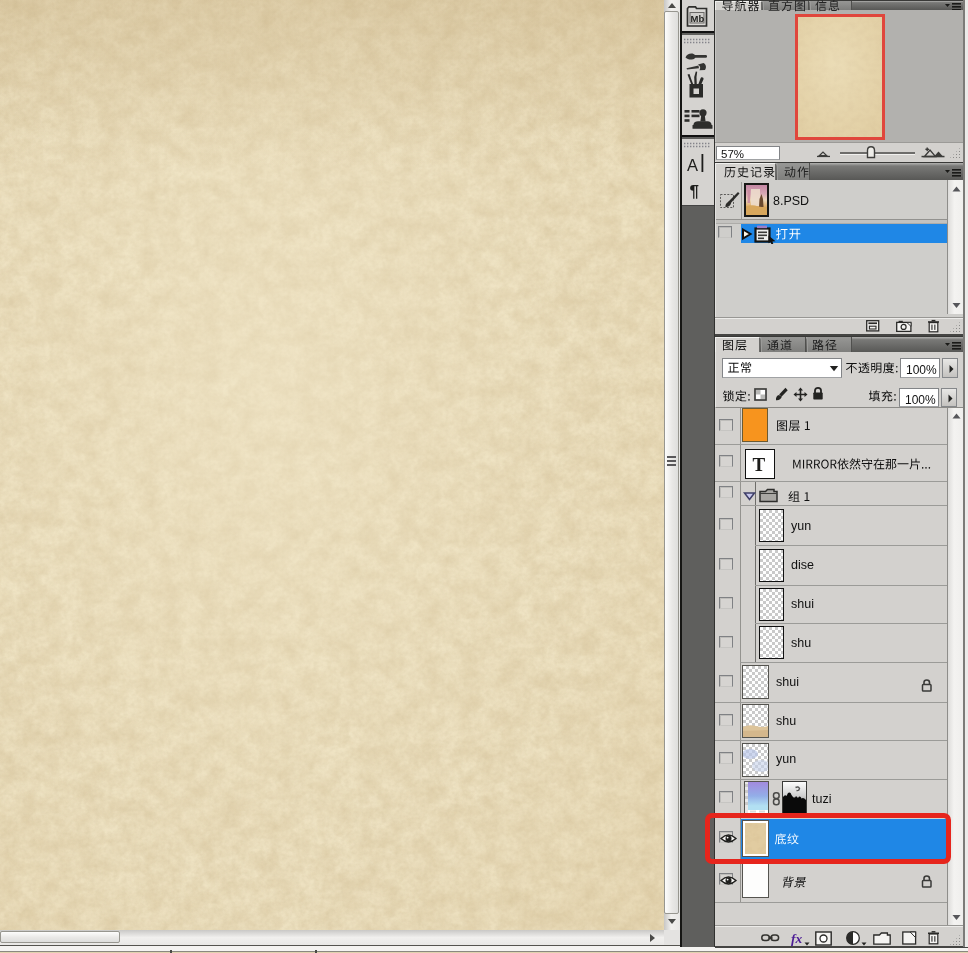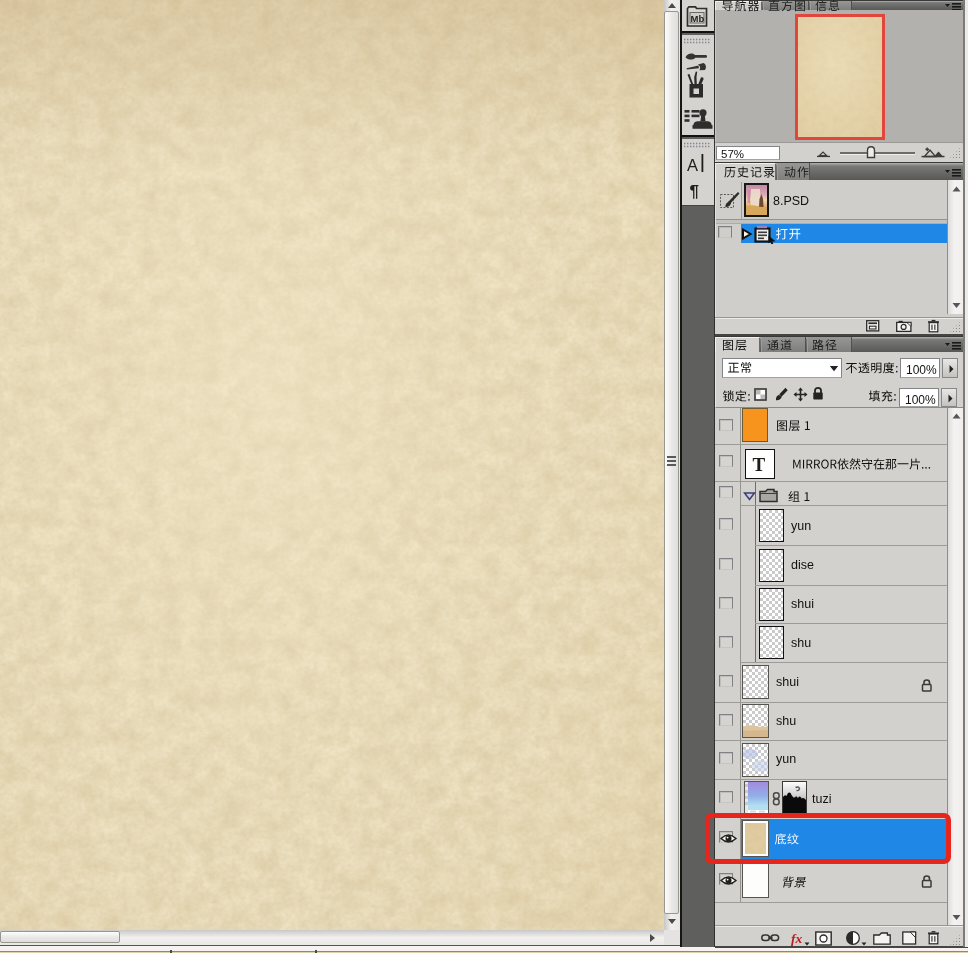--- a/index.html
+++ b/index.html
@@ -500,21 +500,21 @@
       </svg>
   </div>
 </div>
 
 <div class="abs" style="left:715px;top:925px;width:253px;height:22px;background:#d3d1ce;border-top:1px solid #989794;box-shadow:inset 0 1px 0 #ecebe9">
   <svg class="abs" style="left:46px;top:8px" width="19" height="8">
       <rect x="0.8" y="1" width="7.6" height="5.6" rx="2.8" fill="none" stroke="#33332f" stroke-width="1.5"></rect>
       <rect x="10" y="1" width="7.6" height="5.6" rx="2.8" fill="none" stroke="#33332f" stroke-width="1.5"></rect>
       <rect x="7.5" y="2.6" width="4" height="2.4" fill="#33332f"></rect>
     </svg>
-  <div class="txt" style="left:76px;top:6px;font-size:13.5px;font-weight:bold;font-style:italic;font-family:'Liberation Serif',serif;color:#b91c1c">fx</div>
+  <div class="txt" style="left:76px;top:6px;font-size:13.5px;font-weight:bold;font-style:italic;font-family:'Liberation Serif',serif;color:#4c1d95">fx</div>
   <svg class="abs" style="left:89px;top:16px" width="6" height="4">
       <path d="M0.5 0.5 L5.5 0.5 L3 3.5 Z" fill="#232321"></path>
     </svg>
   <svg class="abs" style="left:100px;top:5px" width="17" height="15">
       <rect x="0.8" y="1" width="15.4" height="13" fill="#f4f3f1" stroke="#2a2a28" stroke-width="1.4"></rect>
       <circle cx="8.5" cy="7.5" r="3.5" fill="#fff" stroke="#2a2a28" stroke-width="1.3"></circle>
     </svg>
   <svg class="abs" style="left:130px;top:4px" width="16" height="16">
       <circle cx="8" cy="8" r="6.3" fill="#fff" stroke="#2a2a28" stroke-width="1.3"></circle>
       <path d="M8 1.7 A6.3 6.3 0 0 0 8 14.3 Z" fill="#2a2a28"></path>

